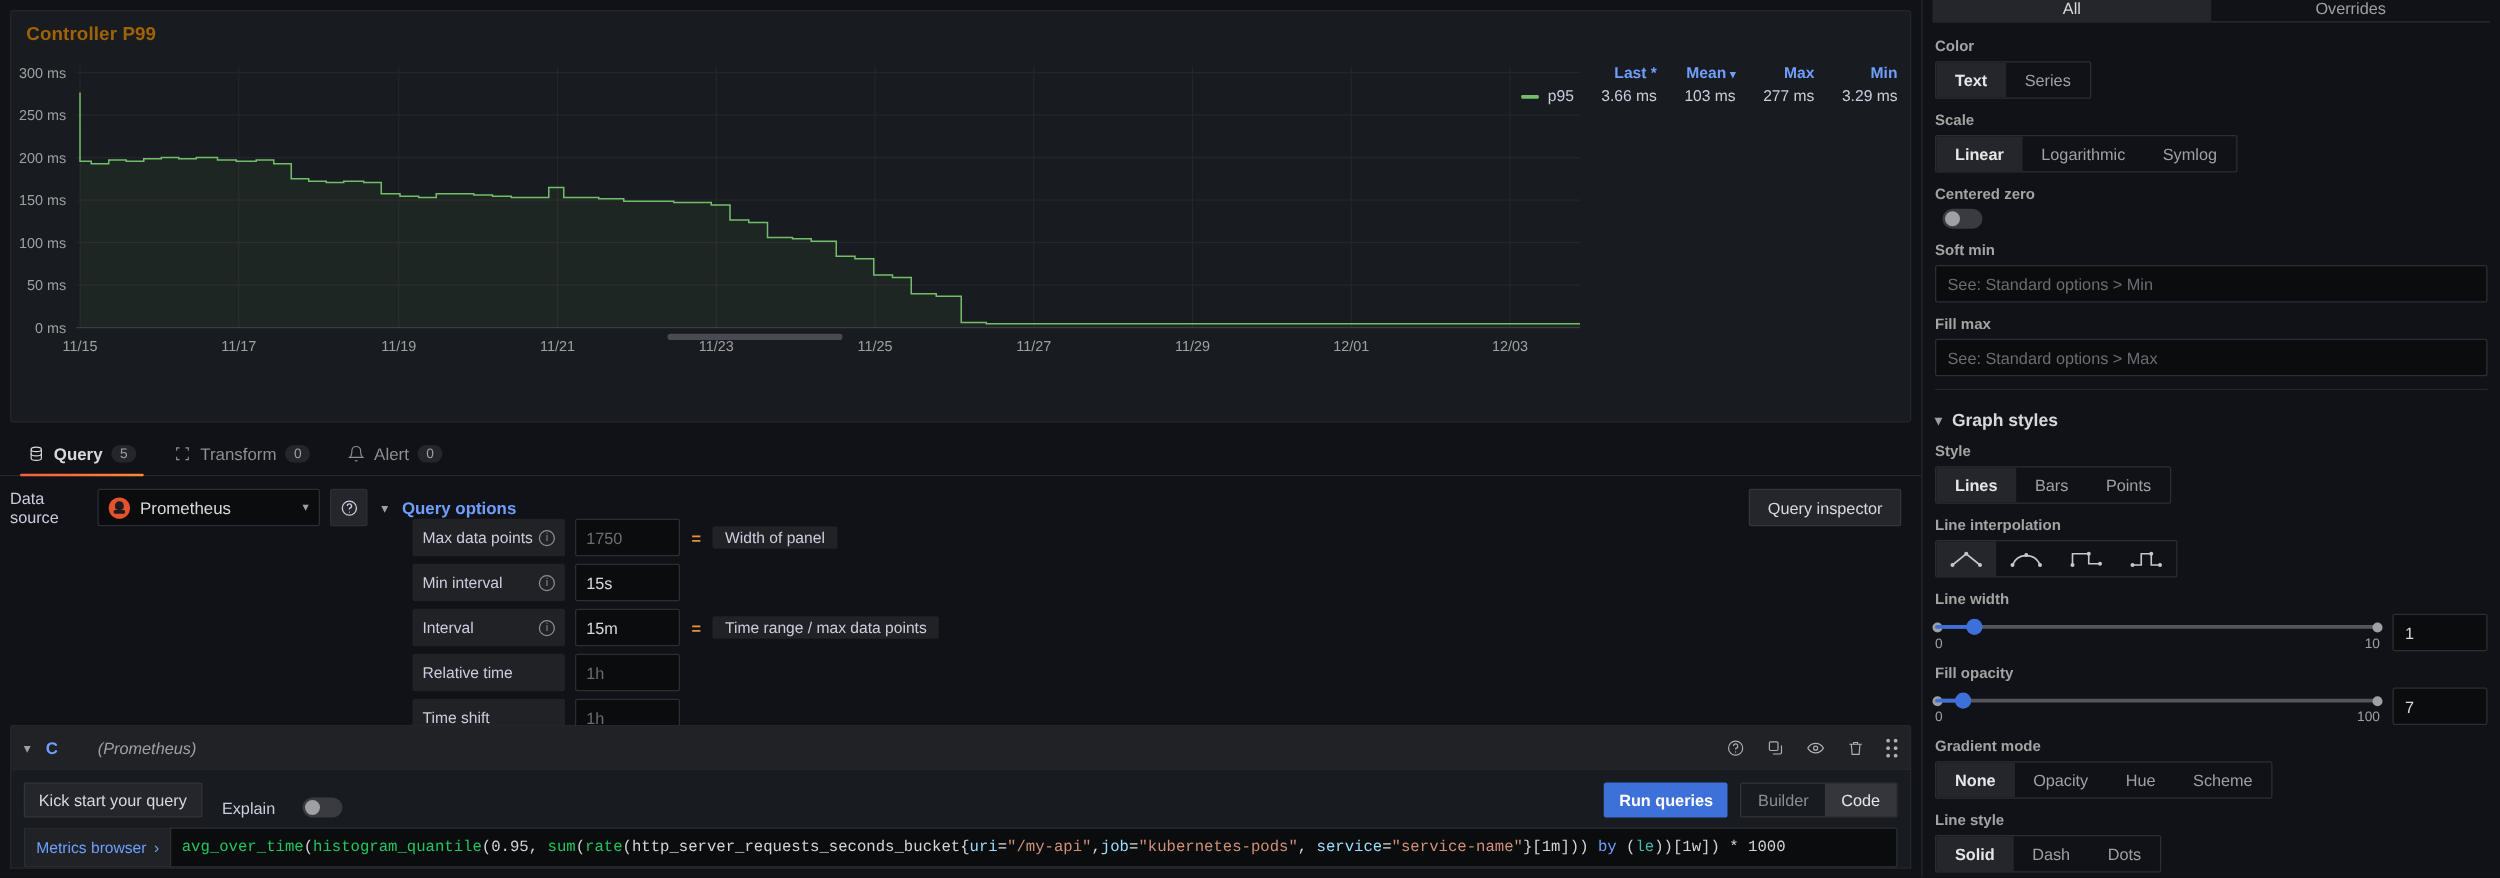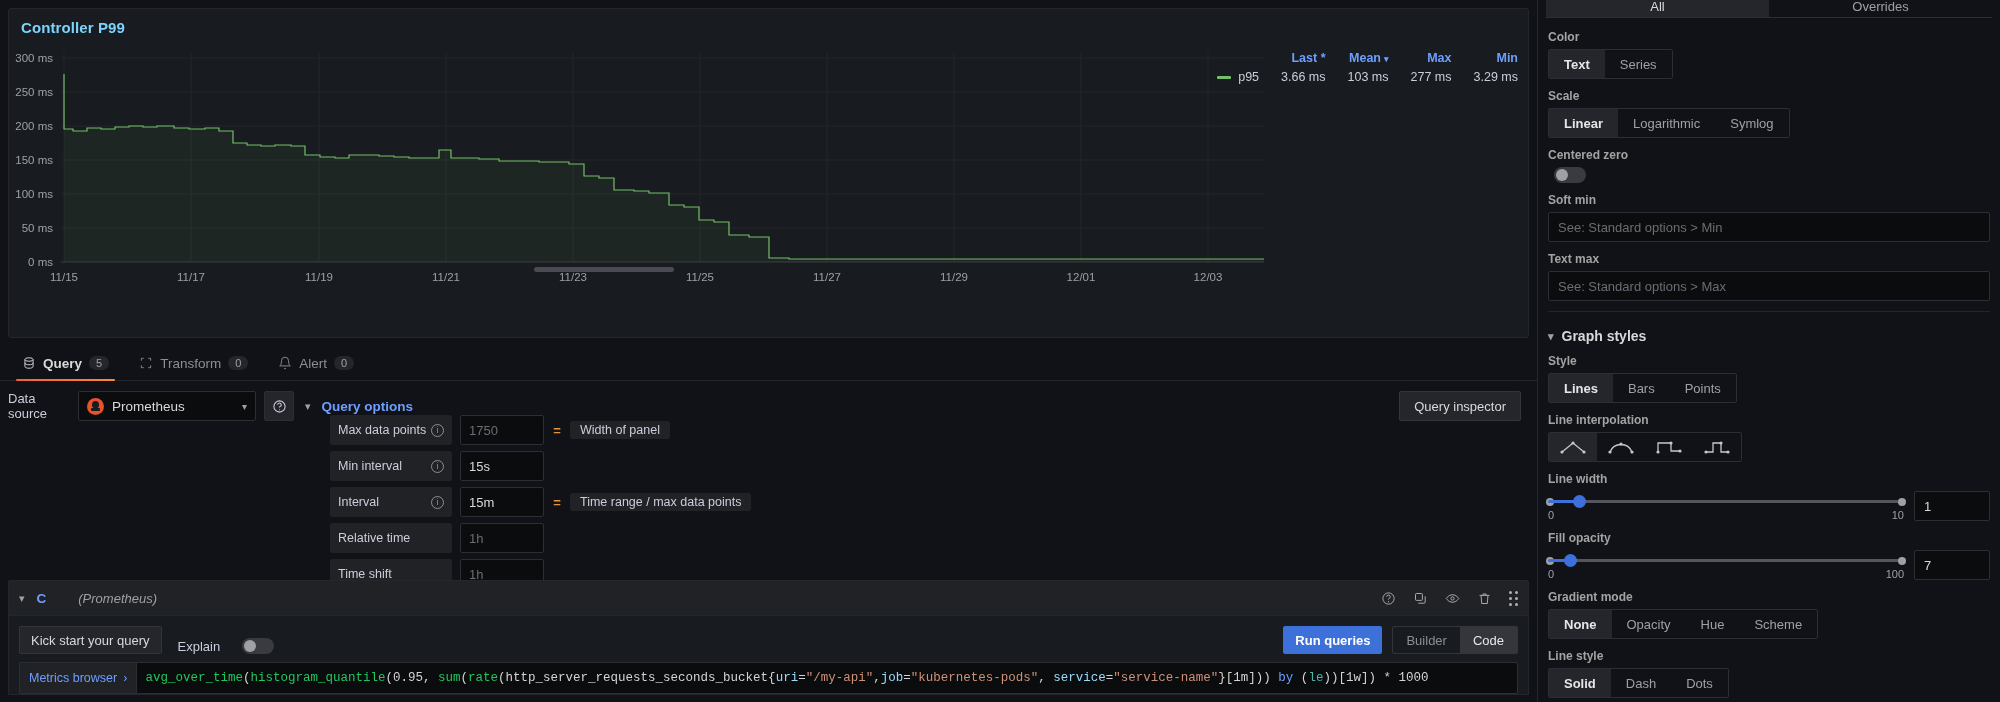--- a/index.html
+++ b/index.html
@@ -15,21 +15,21 @@
   
   .left { width: 1537px; height: 702px; position: relative; background: #111217; }
 
   
   .panel {
     position: absolute; left: 8px; top: 8px; width: 1521px; height: 330px;
     background: #181b1f; border: 1px solid #24262b; border-radius: 3px;
   }
   .panel-title {
     position: absolute; left: 12px; top: 10px;
-    font-size: 15px; font-weight: 600; color: #7dd3fc; letter-spacing: .1px;
+    font-size: 15px; font-weight: 600; color: #a16207; letter-spacing: .1px;
   }
   .chart-wrap { position: absolute; left: 0; top: 36px; width: 1521px; height: 260px; }
   .chart-svg { display: block; }
 
   
   .legend {
     position: absolute; right: 10px; top: 42px;
     font-size: 13px; color: #ccccdc;
   }
   .legend table { border-collapse: collapse; }
@@ -550,21 +550,21 @@
       </div>
 
       <div class="sb-label">Centered zero</div>
       <div class="toggle">
           <span class="knob"></span>
         </div>
 
       <div class="sb-label">Soft min</div>
       <div class="sb-input">See: Standard options &gt; Min</div>
 
-      <div class="sb-label">Text max</div>
+      <div class="sb-label">Fill max</div>
       <div class="sb-input">See: Standard options &gt; Max</div>
 
       <div class="sb-sep"></div>
       <div class="sb-section-head">
         <span class="chev">▾</span>
         <span>Graph styles</span>
       </div>
 
       <div class="sb-label">Style</div>
       <div class="radio-group">

